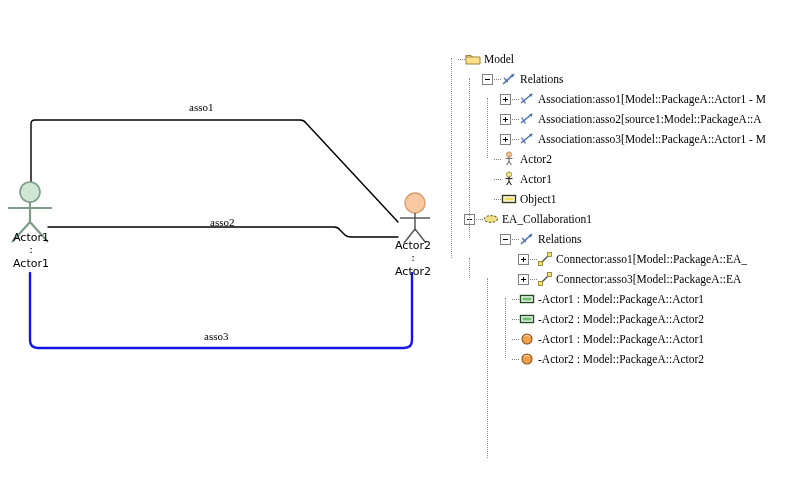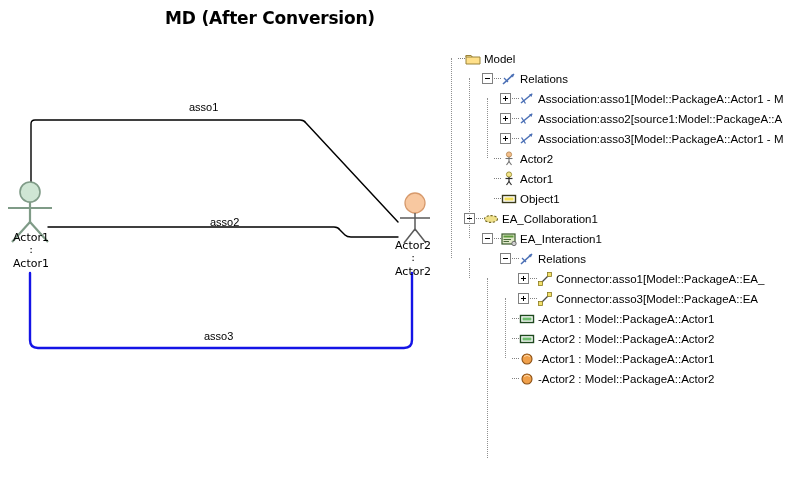--- a/index.html
+++ b/index.html
@@ -47,21 +47,21 @@
     position: absolute;
     left: 0;
     top: 0;
   }
 
   .diagram-label {
     position: absolute;
     font-size: 11px;
     color: #000000;
     white-space: nowrap;
-    font-family: Liberation Sans, sans-serif;
+    font-family: Liberation Serif, serif;
   }
   .lifeline-label {
     position: absolute;
     font-size: 11px;
     color: #000000;
     white-space: nowrap;
     text-align: center;
     font-family: "DejaVu Sans", "Liberation Sans", sans-serif;
   }
 
@@ -74,21 +74,21 @@
     height: 443px;
     overflow: hidden;
   }
   .tree-row {
     position: relative;
     height: 20px;
     line-height: 20px;
     white-space: nowrap;
     font-size: 11.5px;
     color: #000000;
-    font-family: Liberation Sans, sans-serif;
+    font-family: Liberation Serif, serif;
   }
   .tree-indent {
     display: inline-block;
     height: 20px;
     vertical-align: top;
   }
   .expander {
     display: inline-block;
     width: 11px;
     height: 11px;
@@ -161,21 +161,20 @@
     bottom: 0;
     width: 0;
     border-left: 1px dotted #909090;
   }
 </style>
 </head>
 <body>
 
 <div id="root">
 
-  <div id="page-title">MD (After Conversion)</div>
 
   <div id="diagram-pane">
 
     <svg id="diagram-svg" width="440" height="491">
 
       <g>
         <path d="M 31 192 L 31 124 Q 31 120 35 120 L 300 120 Q 304 120 306 123 L 398 222" fill="none" stroke="#000000" stroke-width="1.4" stroke-linecap="round"></path>
       </g>
 
       <g>
@@ -255,27 +254,20 @@
             <line x1="8" y1="10.5" x2="5.5" y2="14" stroke="#303030" stroke-width="1.2"></line>
             <line x1="8" y1="10.5" x2="10.5" y2="14" stroke="#303030" stroke-width="1.2"></line>
           </svg></span><span class="tlabel">Actor1</span></div>
       <div class="tree-row"><span class="tree-indent" style="width: 42px;"></span><span class="expander-gap"></span><span class="dotline"></span><span class="ticon"><svg width="16" height="16" viewBox="0 0 16 16">
             <rect x="1.5" y="4.5" width="13" height="7" fill="#ffffff" stroke="#3a3a18" stroke-width="1.4"></rect>
             <rect x="3.5" y="6.5" width="9" height="3" fill="#f2dd55"></rect>
           </svg></span><span class="tlabel">Object1</span></div>
       <div class="tree-row"><span class="tree-indent" style="width: 24px;"></span><span class="expander"></span><span class="dotline"></span><span class="ticon"><svg width="16" height="16" viewBox="0 0 16 16">
             <ellipse cx="8" cy="8" rx="6.5" ry="3.4" fill="#efe08a" stroke="#6f6527" stroke-width="1.1" stroke-dasharray="2.2 1.6"></ellipse>
           </svg></span><span class="tlabel">EA_Collaboration1</span></div>
-      <div class="tree-row"><span class="tree-indent" style="width: 42px;"></span><span class="expander"></span><span class="dotline"></span><span class="ticon"><svg width="16" height="16" viewBox="0 0 16 16">
-            <rect x="1" y="3" width="13" height="10" fill="#dfe8c8" stroke="#3a5a2a" stroke-width="1.2"></rect>
-            <rect x="2.5" y="4.5" width="10" height="2" fill="#5d9a3a"></rect>
-            <line x1="2.5" y1="8.5" x2="10" y2="8.5" stroke="#4a6a3a" stroke-width="1"></line>
-            <line x1="2.5" y1="10.5" x2="8" y2="10.5" stroke="#4a6a3a" stroke-width="1"></line>
-            <circle cx="13" cy="12.5" r="2.2" fill="#cfcfcf" stroke="#555" stroke-width="0.8"></circle>
-          </svg></span><span class="tlabel">EA_Interaction1</span></div>
       <div class="tree-row"><span class="tree-indent" style="width: 60px;"></span><span class="expander"></span><span class="dotline"></span><span class="ticon"><svg width="16" height="16" viewBox="0 0 16 16">
             <line x1="2" y1="13" x2="13" y2="3" stroke="#4a6fb5" stroke-width="1.6"></line>
             <path d="M13 3 L9.5 4 L12 6.5 Z" fill="#4a6fb5"></path>
             <line x1="3" y1="7" x2="7" y2="11" stroke="#4a6fb5" stroke-width="1.2"></line>
           </svg></span><span class="tlabel">Relations</span></div>
       <div class="tree-row"><span class="tree-indent" style="width: 78px;"></span><span class="expander plus"></span><span class="dotline"></span><span class="ticon"><svg width="16" height="16" viewBox="0 0 16 16">
             <line x1="4" y1="12" x2="12" y2="4" stroke="#4a4a4a" stroke-width="1.3"></line>
             <rect x="1.5" y="10.5" width="4" height="4" fill="#f2e06a" stroke="#8a7a20" stroke-width="0.8"></rect>
             <rect x="10.5" y="1.5" width="4" height="4" fill="#f2e06a" stroke="#8a7a20" stroke-width="0.8"></rect>
           </svg></span><span class="tlabel">Connector:asso1</span><span class="tlabel dim">[Model::PackageA::EA_</span></div>

